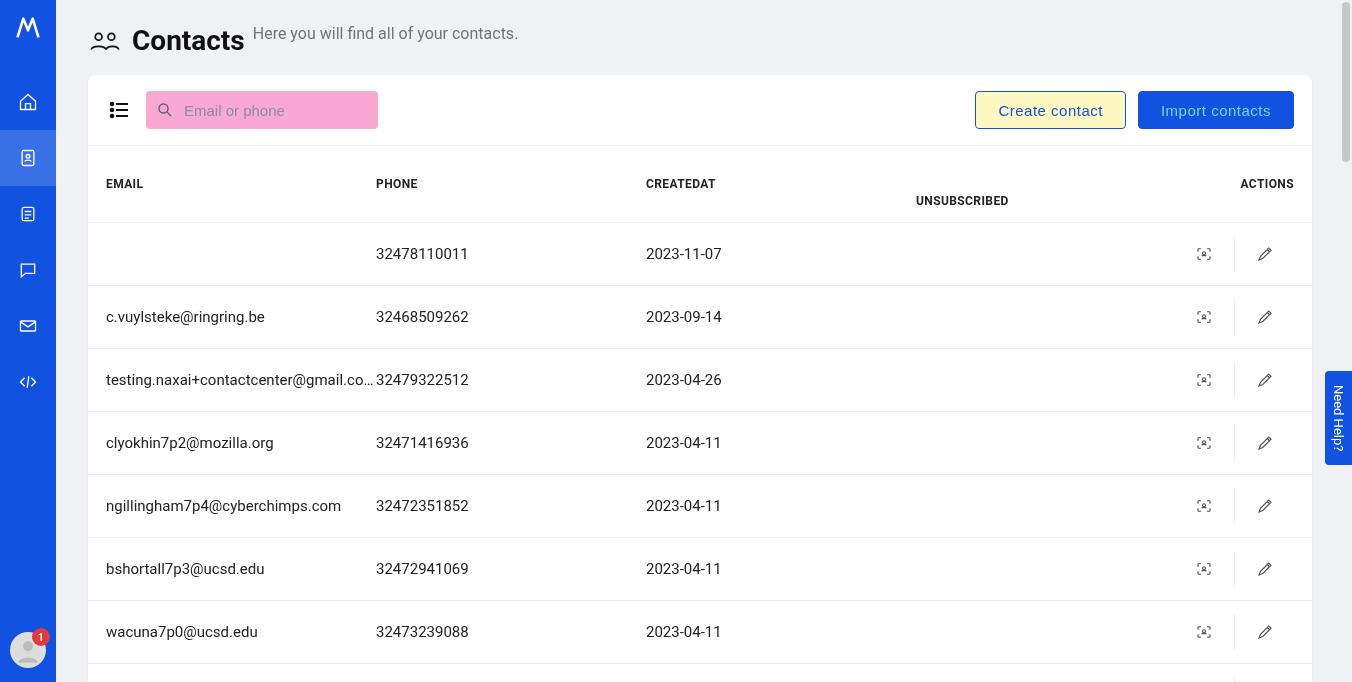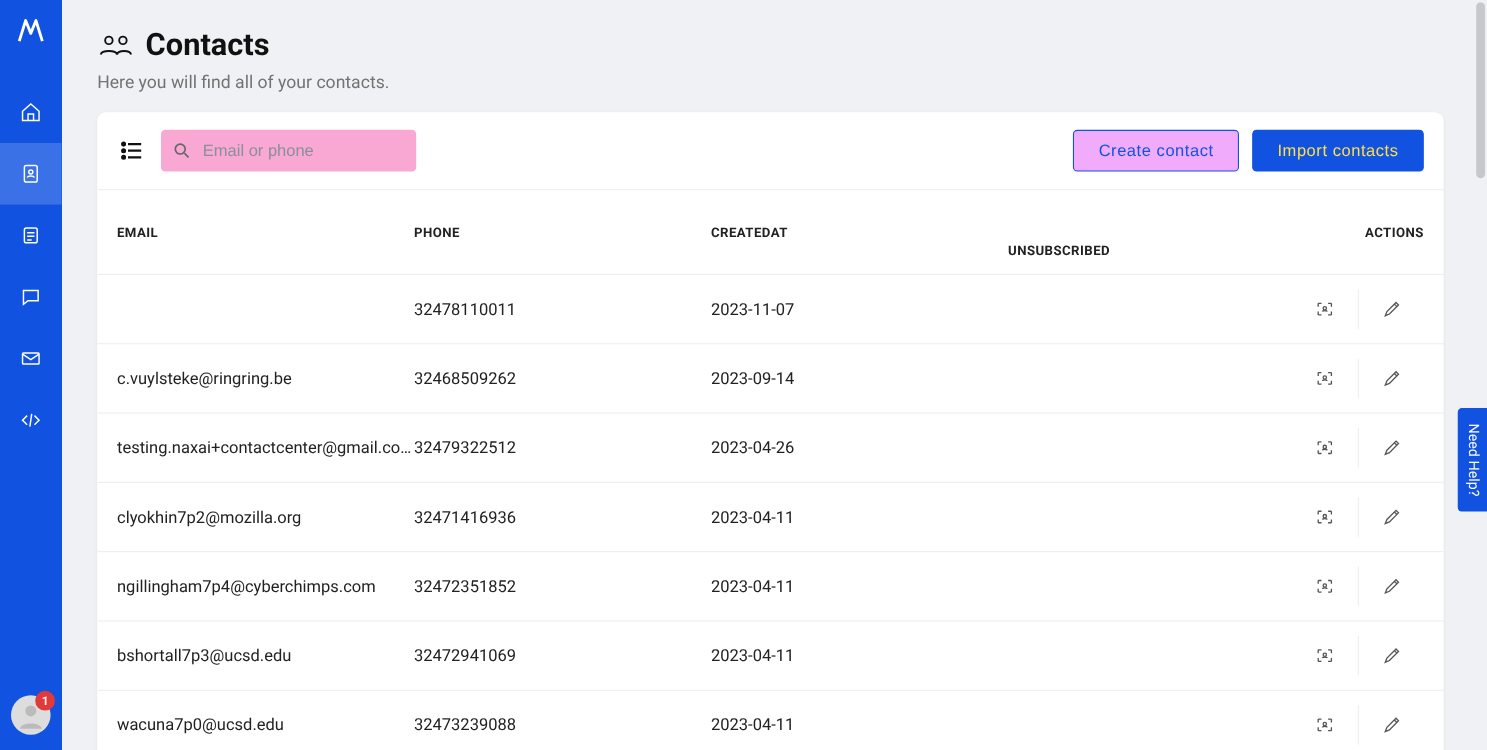--- a/index.html
+++ b/index.html
@@ -55,21 +55,21 @@
   font-size:11px;display:flex;align-items:center;justify-content:center;
   font-weight:600;
 }
 .main {
   margin-left:56px;
   padding: 24px 40px 0 32px;
   height:100%;
   overflow-y:auto;
 }
 .page-header {
-  display:flex; flex-direction:column; gap:8px;
+  display:flex; flex-direction:row; gap:8px;
   margin-bottom:18px;
 }
 .page-title-row {
   display:flex; align-items:center; gap:10px;
 }
 .page-title {
   font-size:28px; font-weight:700; color:#111;
 }
 .page-subtitle {
   font-size:16px; color:#737373;
@@ -102,24 +102,24 @@
   position:absolute; left:10px; top:50%; transform:translateY(-50%);
   width:18px;height:18px; stroke:#666; fill:none; stroke-width:2;
 }
 .toolbar-spacer { flex:1; }
 .btn {
   height:38px; padding:0 22px;
   border-radius:4px; font-size:15px; letter-spacing:0.5px;
   cursor:pointer; display:flex; align-items:center;
 }
 .btn-outline {
-  background:#f0abfc; border:1.5px solid #1152e1; color:#1152e1;
+  background:#fef9c3; border:1.5px solid #1152e1; color:#1152e1;
 }
 .btn-primary {
-  background:#1152e1; border:1.5px solid #1152e1; color:#fde047;
+  background:#1152e1; border:1.5px solid #1152e1; color:#7dd3fc;
 }
 .table-head {
   display:flex; align-items:center;
   padding:14px 18px;
   border-bottom:1px solid #eceef1;
   font-size:12px; font-weight:700; letter-spacing:0.4px;
   color:#222;
   text-transform:uppercase;
 }
 .row {

